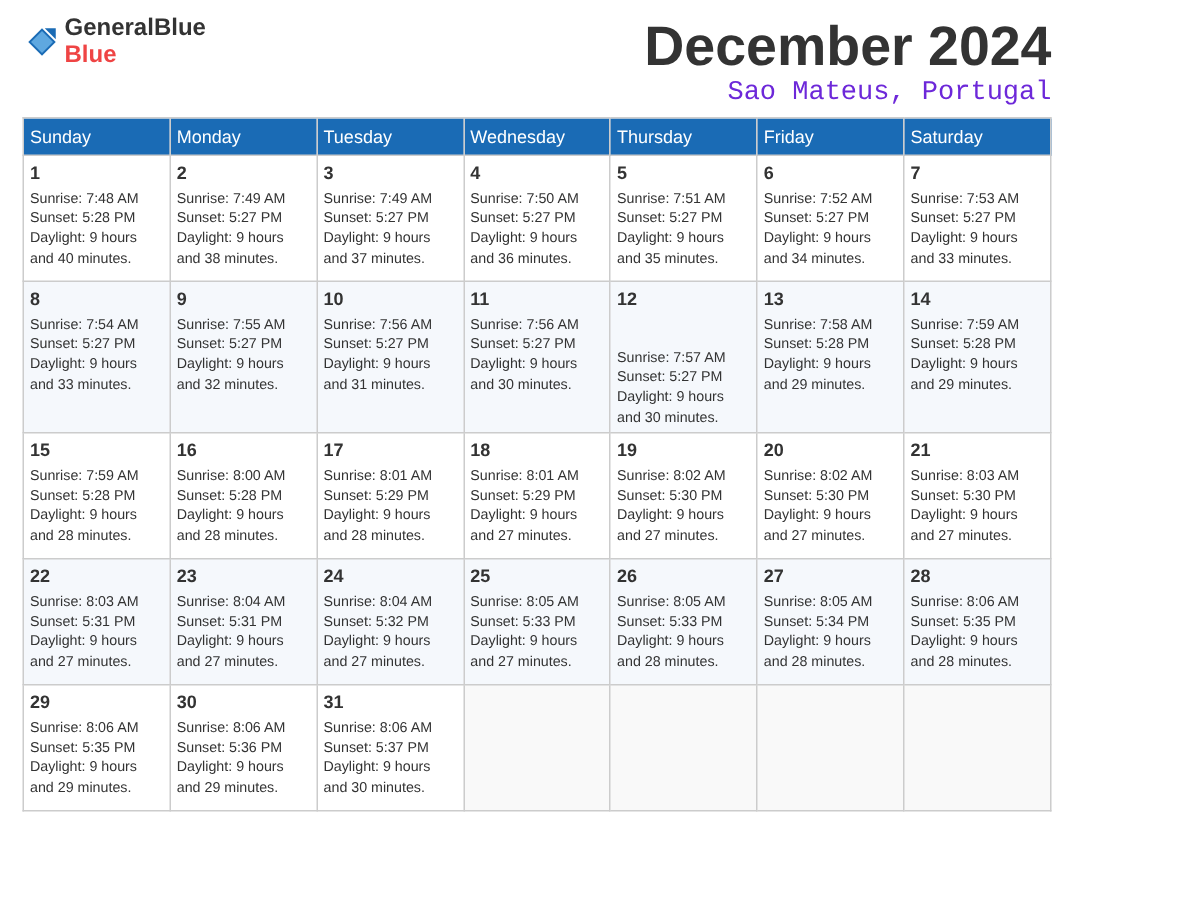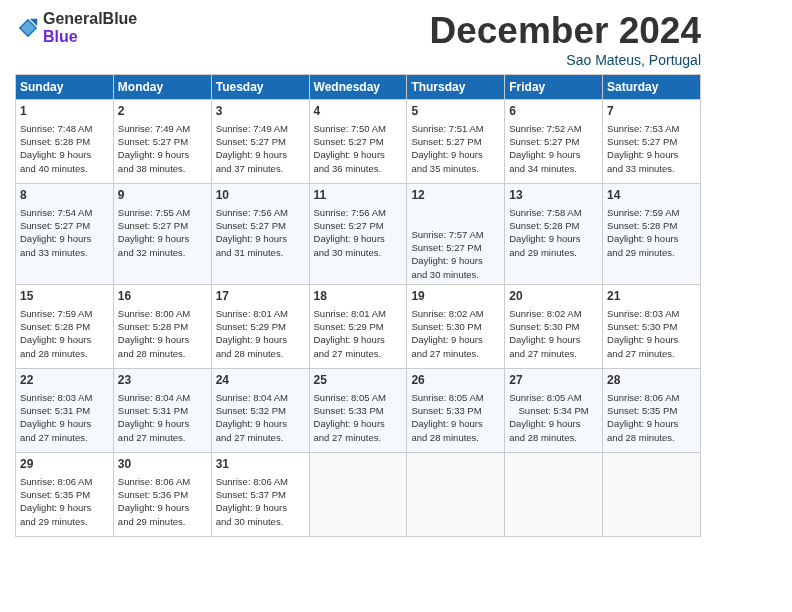--- a/index.html
+++ b/index.html
@@ -32,33 +32,34 @@
     }
     .title-block {
       text-align: right;
     }
     .month-title {
       font-size: 37px;
       font-weight: bold;
       color: #333;
     }
     .location {
-      font-size: 14px;
-      color: #0c4a6e;
+      font-size: 18px;
+      color: #6d28d9;
+      font-family: Liberation Mono, monospace;
     }
     table {
       width: 100%;
       border-collapse: collapse;
       table-layout: fixed;
     }
     thead tr th {
       background-color: #1a6bb5;
       color: #fff;
       font-size: 12px;
-      font-weight: bold;
+      font-weight: normal;
       padding: 5px 4px;
       text-align: left;
       border: 1px solid #ccc;
     }
     tbody tr td {
       border: 1px solid #ccc;
       vertical-align: top;
       padding: 3px 4px;
       height: 84px;
       background: #fff;
@@ -85,21 +86,21 @@
 <div class="container">
   <div class="header">
     <div class="logo">
       <svg class="logo-icon" viewBox="0 0 24 24">
         <polygon points="12,2 22,12 12,22 2,12" fill="#1a6bb5"></polygon>
         <polygon points="12,4 20,12 12,20 4,12" fill="#5fa8e0"></polygon>
         <polygon points="14,2 22,10 22,2" fill="#1a6bb5"></polygon>
       </svg>
       <div style="margin-left:4px;">
         <span style="font-size:16px;font-weight:bold;color:#333;">GeneralBlue</span><br>
-        <span style="font-size:16px;font-weight:bold;color:#6d28d9;margin-left:0;">Blue</span>
+        <span style="font-size:16px;font-weight:bold;color:#ef4444;margin-left:0;">Blue</span>
       </div>
     </div>
     <div class="title-block">
       <div class="month-title">December 2024</div>
       <div class="location">Sao Mateus, Portugal</div>
     </div>
   </div>
 
   <table>
     <thead>
@@ -273,21 +274,21 @@
           </td>
           <td>
             <span class="day-num">26</span>
             <span style="display: block;">Sunrise: 8:05 AM</span>
             <span style="display: block;">Sunset: 5:33 PM</span>
             <span style="display: block;">Daylight: 9 hours and 28 minutes.</span>
           </td>
           <td>
             <span class="day-num">27</span>
             <span style="display: block;">Sunrise: 8:05 AM</span>
-            <span style="display: block; text-align: center;">Sunset: 5:34 PM</span>
+            <span style="display: block;">Sunset: 5:34 PM</span>
             <span style="display: block;">Daylight: 9 hours and 28 minutes.</span>
           </td>
           <td>
             <span class="day-num">28</span>
             <span style="display: block;">Sunrise: 8:06 AM</span>
             <span style="display: block;">Sunset: 5:35 PM</span>
             <span style="display: block;">Daylight: 9 hours and 28 minutes.</span>
           </td>
         </tr>
         <tr>

